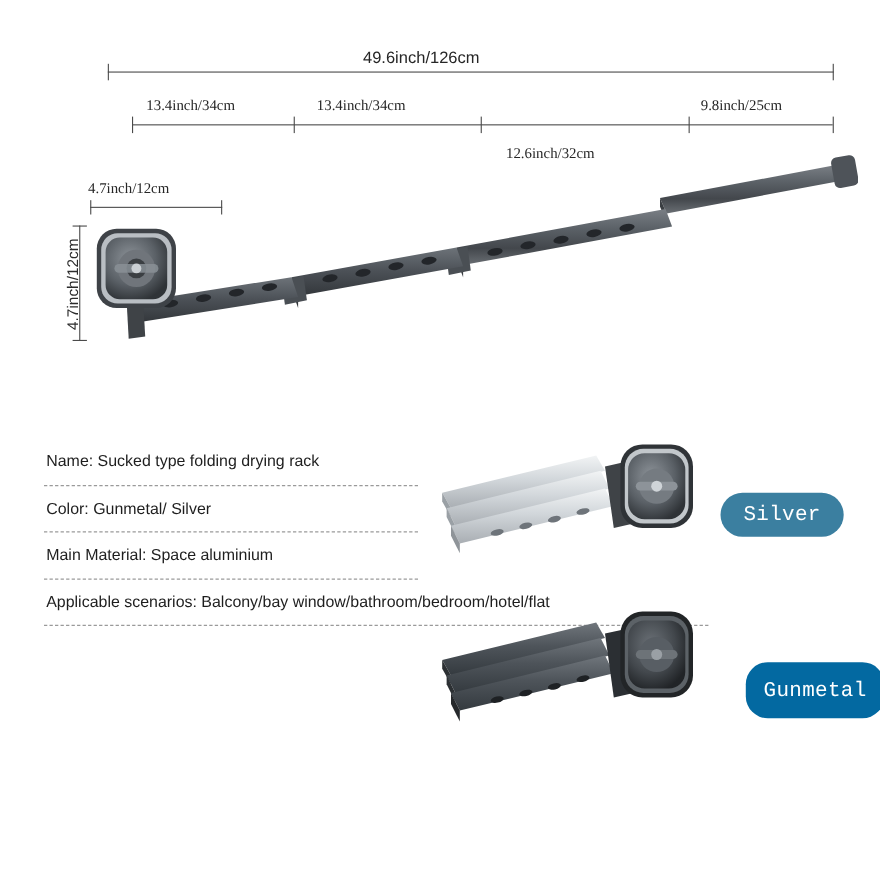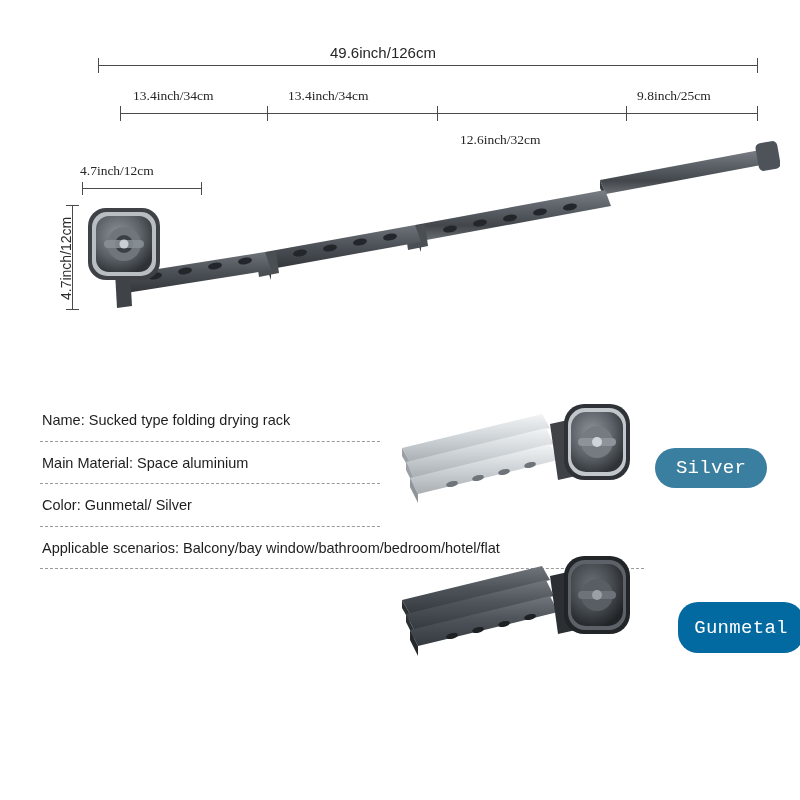--- a/index.html
+++ b/index.html
@@ -200,22 +200,22 @@
     <rect x="8" y="8" width="56" height="56" rx="13" fill="url(#cupGrad)"></rect>
     <circle cx="36" cy="36" r="17" fill="#70757b"></circle>
     <circle cx="36" cy="36" r="9" fill="#3b3f43"></circle>
     <rect x="16" y="32" width="40" height="8" rx="4" fill="#8a9096" opacity="0.85"></rect>
     <circle cx="36" cy="36" r="4.5" fill="#c9ced2"></circle>
   </g>
 </svg>
 
 <div id="spec-list">
   <div class="spec-row">Name: Sucked type folding drying rack</div>
+  <div class="spec-row">Color: Gunmetal/ Silver</div>
   <div class="spec-row">Main Material: Space aluminium</div>
-  <div class="spec-row">Color: Gunmetal/ Silver</div>
   <div class="spec-row wide">Applicable scenarios: Balcony/bay window/bathroom/bedroom/hotel/flat</div>
 </div>
 
 <svg class="abs" style="left:392px; top:400px; width:250px; height:115px;" viewBox="0 0 250 115" xmlns="http://www.w3.org/2000/svg">
   <defs>
     <linearGradient id="silverBar" x1="0" y1="0" x2="0" y2="1">
       <stop offset="0%" stop-color="#f2f4f5"></stop>
       <stop offset="45%" stop-color="#d2d7db"></stop>
       <stop offset="100%" stop-color="#a9aeb3"></stop>
     </linearGradient>

